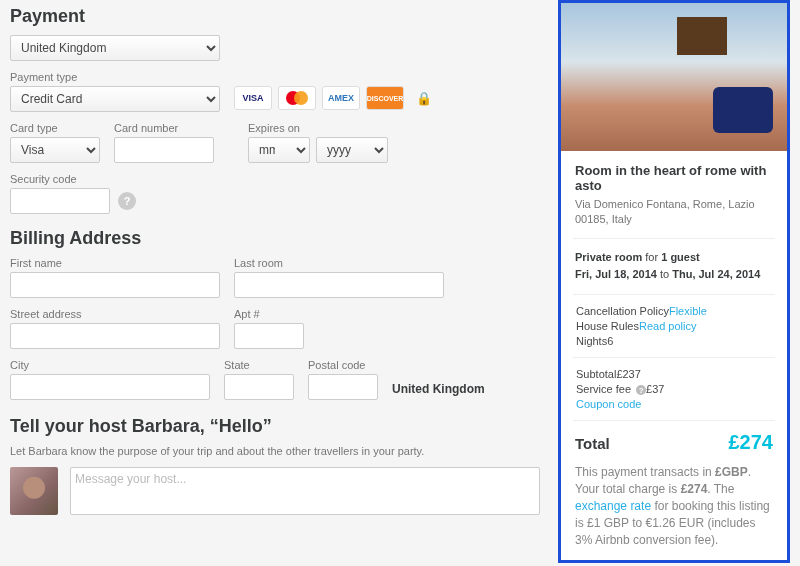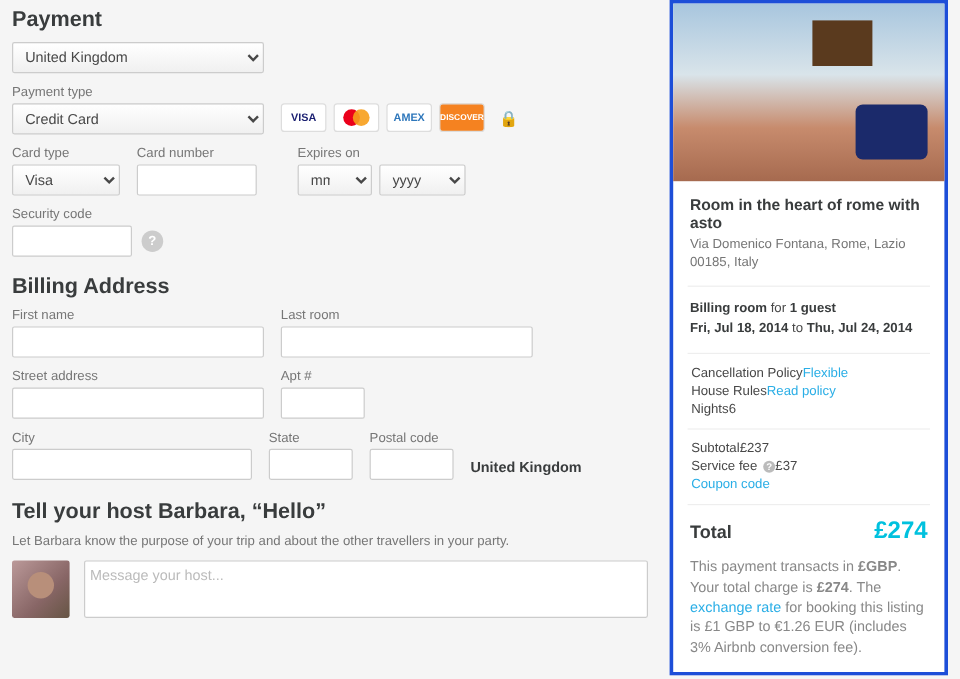--- a/index.html
+++ b/index.html
@@ -155,21 +155,21 @@
     </div>
   </div>
 
   <div class="right">
     <div class="thumb"></div>
     <div class="summary">
       <div class="title">Room in the heart of rome with asto</div>
       <div class="addr">Via Domenico Fontana, Rome, Lazio 00185, Italy</div>
       <div class="divider"></div>
       <div class="meta">
-        <strong>Billing room</strong><span> for </span><strong>1 guest</strong><br>
+        <strong>Private room</strong><span> for </span><strong>1 guest</strong><br>
         <strong>Fri, Jul 18, 2014</strong><span> to </span><strong>Thu, Jul 24, 2014</strong>
       </div>
       <div class="divider"></div>
       <div class="kv">
           <span>Cancellation Policy</span>
           <span class="link">Flexible</span>
         </div>
       <div class="kv">
           <span>House Rules</span>
           <span class="link">Read policy</span>

